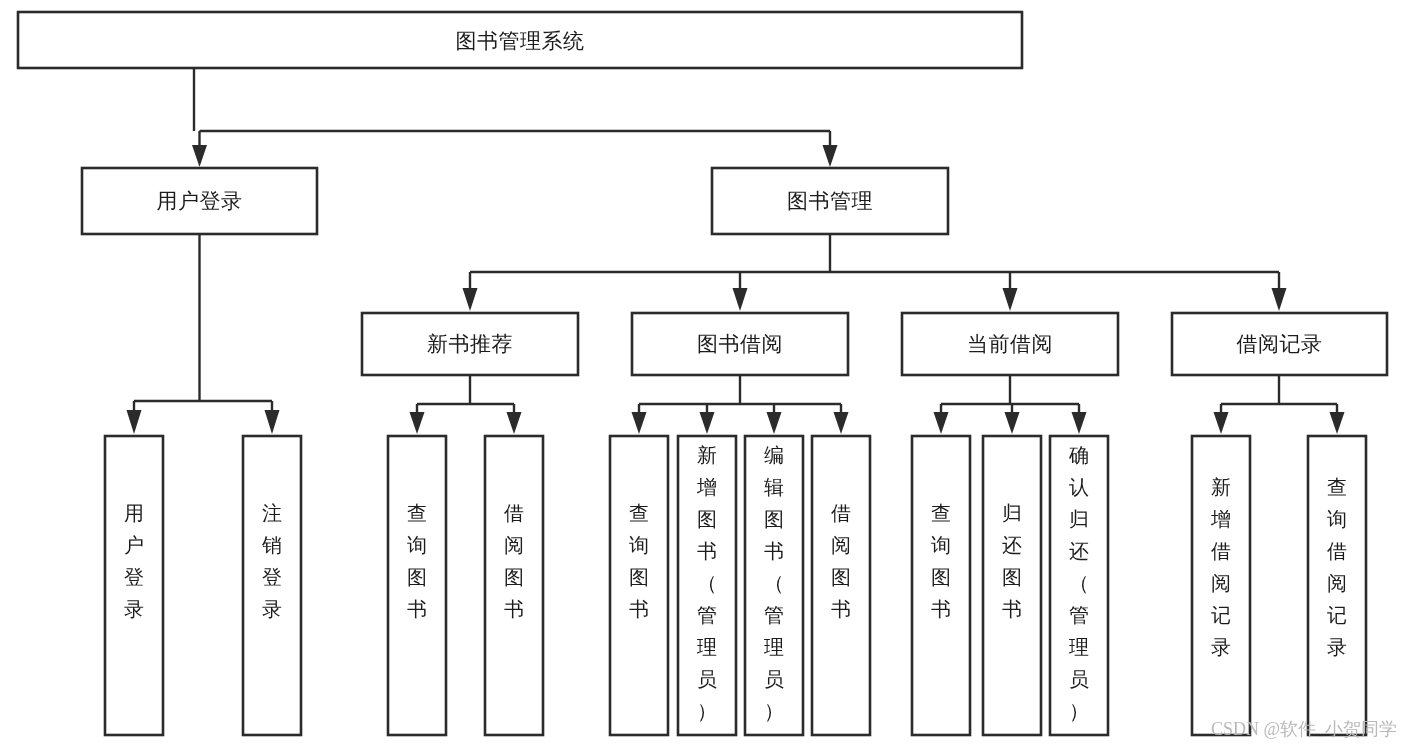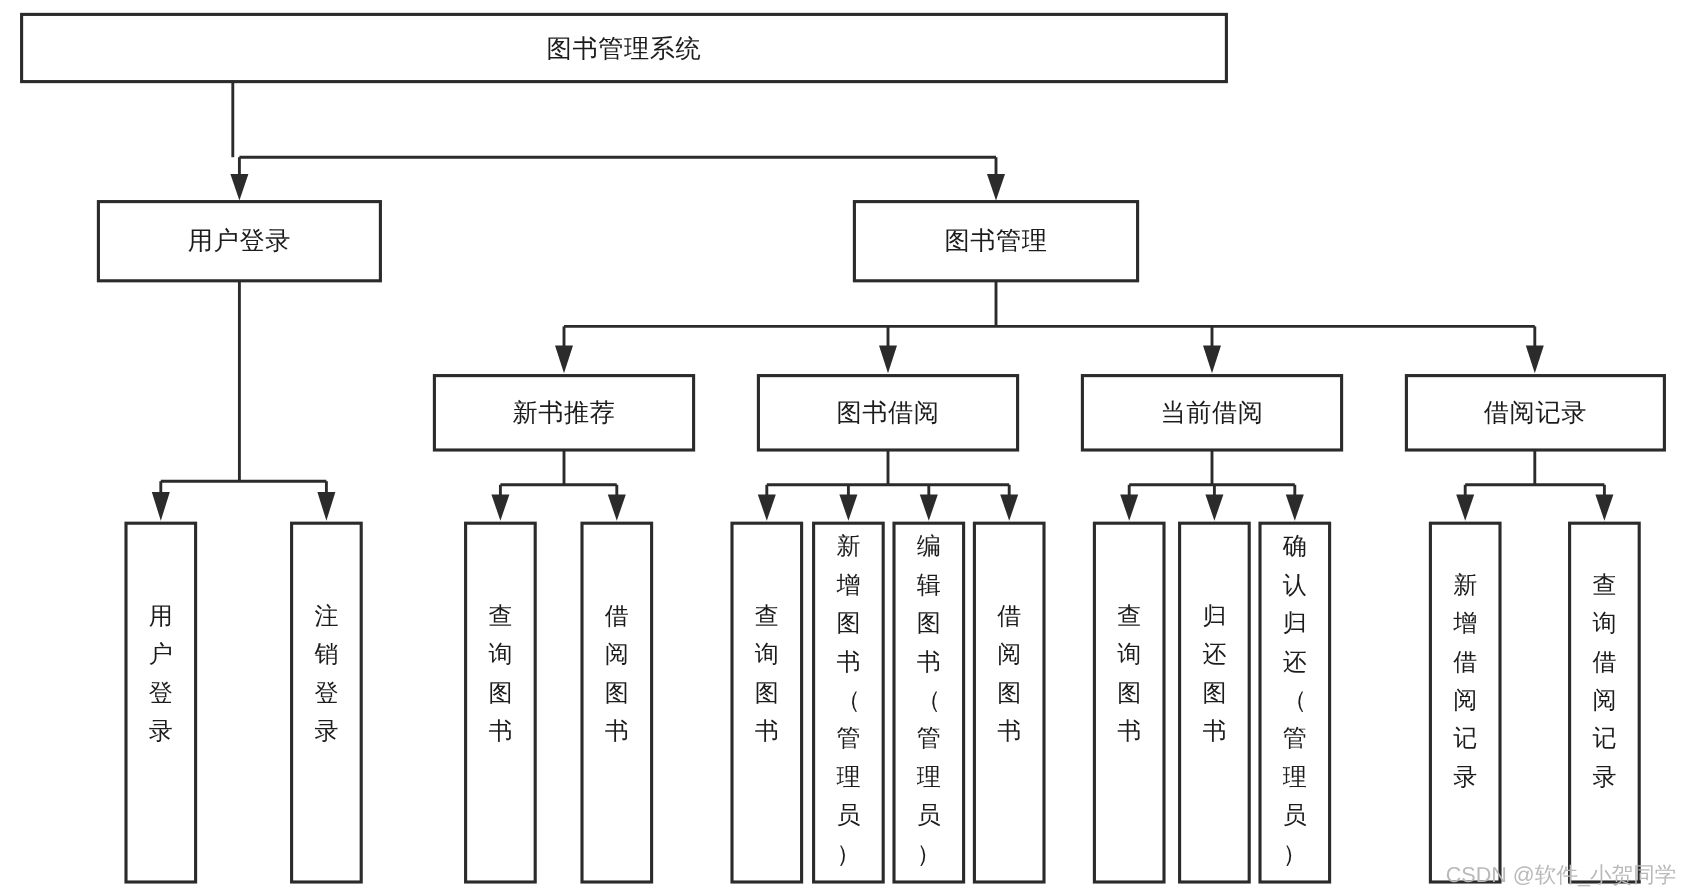--- a/index.html
+++ b/index.html
@@ -51,21 +51,21 @@
     fill: none;
   }
   .arrow-head {
     fill: #2b2b2b;
     stroke: none;
   }
   .watermark {
     position: absolute;
     right: 8px;
     bottom: 6px;
-    font-family: Liberation Sans, sans-serif;
+    font-family: Liberation Serif, serif;
     font-size: 18px;
     color: #b9b9b9;
     white-space: nowrap;
     user-select: none;
   }
 </style>
 </head>
 <body>
 
 <div id="diagram-root">

